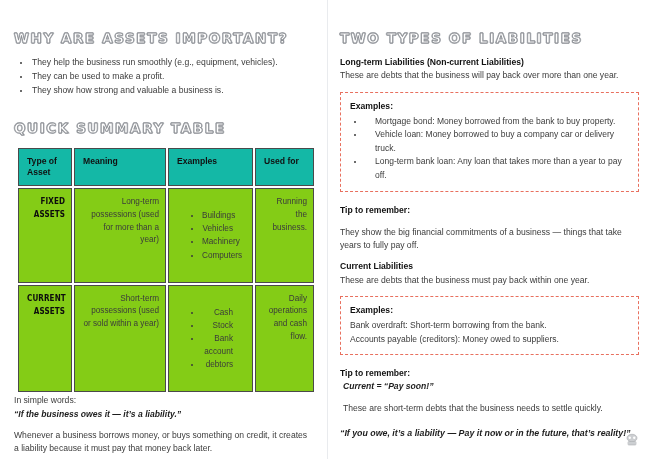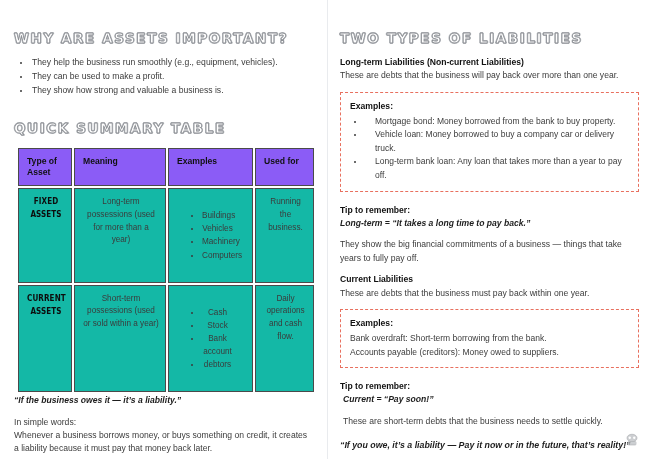--- a/index.html
+++ b/index.html
@@ -86,36 +86,36 @@
 
   
   .summary-table {
     border-collapse: separate;
     border-spacing: 2px;
     width: 296px;
     margin: 2px 0 0 2px;
     table-layout: fixed;
   }
   .summary-table th {
-    background: #8b5cf6;
+    background: #14b8a6;
     border: 1.2px solid #4a4a4a;
     font-size: 8.6px;
     font-weight: 700;
     color: #111111;
     text-align: left;
     padding: 7px 7px 7px 8px;
     vertical-align: top;
     line-height: 1.32;
   }
   .summary-table td {
-    background: #14b8a6;
+    background: #84cc16;
     border: 1.2px solid #4a4a4a;
     font-size: 8.2px;
     color: #3b3b3b;
-    text-align: center;
+    text-align: right;
     padding: 7px 6px 7px 8px;
     vertical-align: top;
     line-height: 1.55;
   }
   .summary-table td.type-cell {
     font-family: "DejaVu Sans Condensed", "Liberation Sans Narrow", "Liberation Sans", sans-serif;
     font-weight: 700;
     font-size: 8px;
     letter-spacing: 0.1px;
     color: #0d0d0d;
@@ -268,22 +268,22 @@
               <li>debtors</li>
             </ul>
           </td>
           <td>Daily operations and cash flow.</td>
         </tr>
       </tbody>
     </table>
 
 
 
+    <p class="body nospace">In simple words:</p>
     <p class="body"><span class="bi">“If the business owes it — it’s a liability.”</span></p>
-    <p class="body nospace">In simple words:</p>
 
     <p class="body">Whenever a business borrows money, or buys something on credit, it creates a liability because it must pay that money back later.</p>
   </div>
 
   <div class="divider"></div>
 
   <div class="col-right">
 
     <h2 class="bubble-heading">TWO TYPES OF LIABILITIES</h2>
 
@@ -294,21 +294,20 @@
       <p class="ex-title">Examples:</p>
       <ul>
         <li>Mortgage bond: Money borrowed from the bank to buy property.</li>
         <li>Vehicle loan: Money borrowed to buy a company car or delivery truck.</li>
         <li>Long-term bank loan: Any loan that takes more than a year to pay off.</li>
       </ul>
     </div>
 
     <div class="tip-block">
       <p class="tip-label">Tip to remember:</p>
-      <p class="tip-quote">Long-term = “It takes a long time to pay back.”</p>
     </div>
 
     <p class="body">They show the big financial commitments of a business — things that take years to fully pay off.</p>
 
     <p class="sub-head">Current Liabilities</p>
     <p class="body">These are debts that the business must pay back within one year.</p>
 
     <div class="example-box">
       <p class="ex-title">Examples:</p>
       <p class="plain-line">Bank overdraft: Short-term borrowing from the bank.</p>

